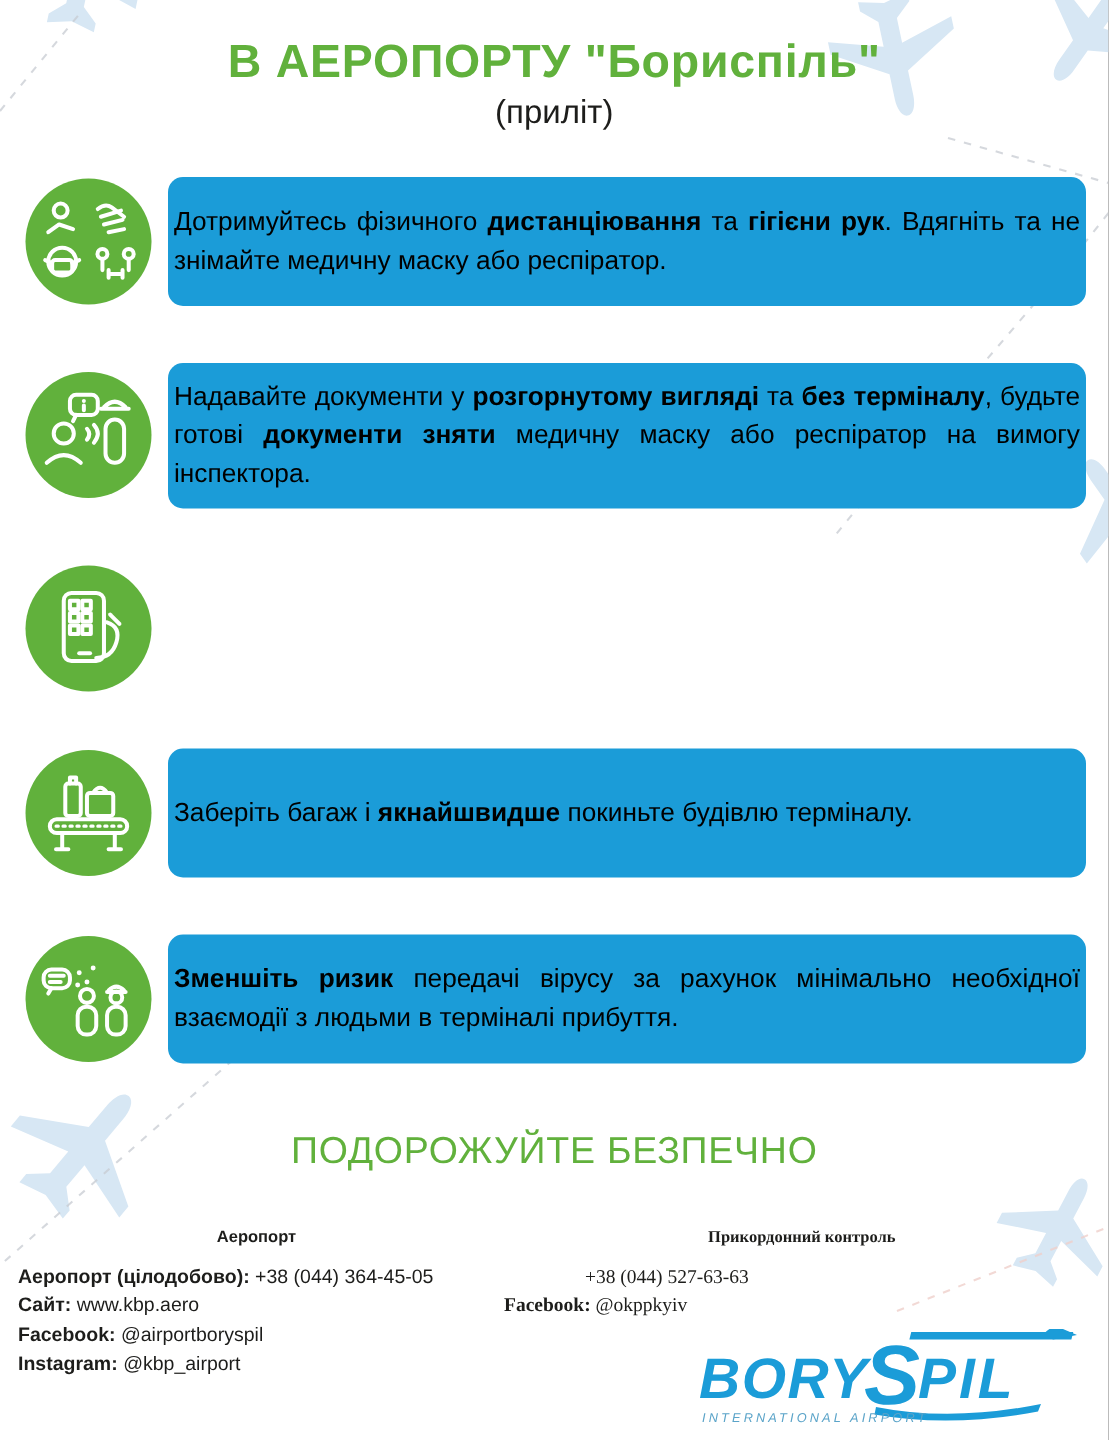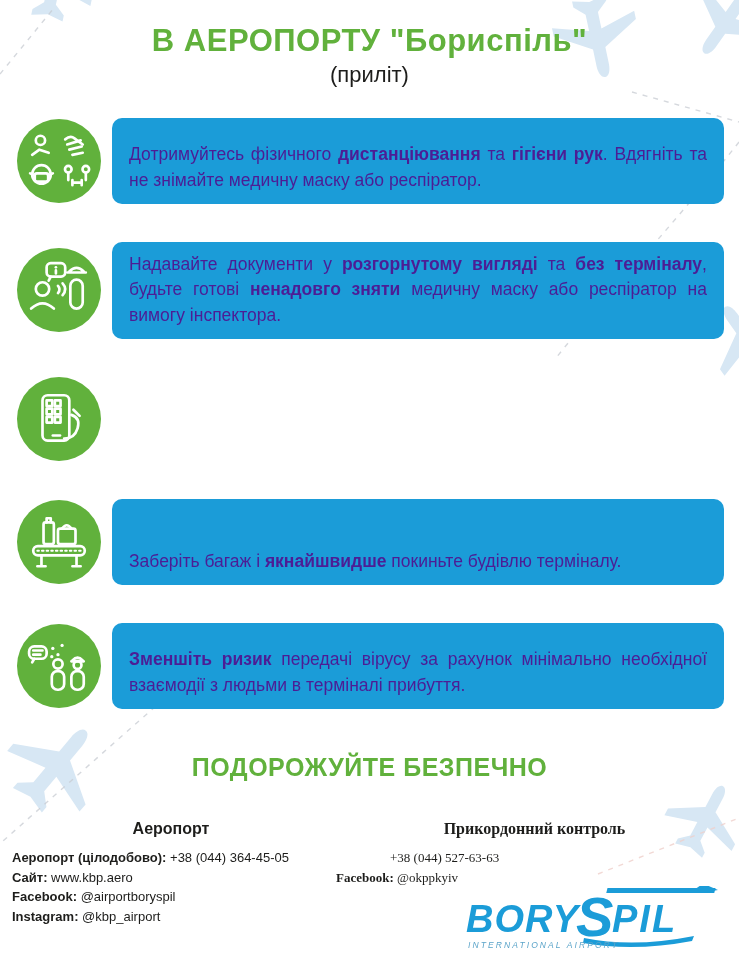--- a/index.html
+++ b/index.html
@@ -32,33 +32,33 @@
   .icon-circle{
     flex:0 0 auto;width:84px;height:84px;border-radius:50%;
     background:var(--green);display:flex;align-items:center;justify-content:center;
   }
   .icon-circle svg{width:66px;height:66px;stroke:#fff;fill:none;
     stroke-width:2.6;stroke-linecap:round;stroke-linejoin:round;}
   .icon-circle svg .fillw{fill:#fff;stroke:none;}
   .icon-circle svg .dots{stroke-dasharray:1.5 3;stroke-width:2;}
   .bubble{
     flex:1;background:var(--blue);border-radius:10px;min-height:86px;
-    display:flex;align-items:flex-end;padding:10px 17px;
-    color:#4c1d95;font-size:17.5px;line-height:1.48;text-align:justify;
+    display:flex;align-items:center;padding:10px 4px;
+    color:#000000;font-size:17.5px;line-height:1.48;text-align:justify;
   }
   .bubble b{font-weight:bold;}
 
   .safety{margin-top:44px;text-align:center;color:var(--green);
-    font-size:25px;font-weight:bold;letter-spacing:.5px;}
+    font-size:25px;font-weight:normal;letter-spacing:.5px;}
 
   .contacts{display:flex;margin-top:35px;padding:0 6px 0 12px;color:#1d1d1b;}
   .ccol{font-size:13px;line-height:1.5;}
   .ccol-airport{width:318px;}
   .ccol-border{flex:1;padding-left:6px;font-family:Liberation Serif, serif;}
-  .chead{text-align:center;font-size:16px;font-weight:bold;margin:0 0 7px 0;}
+  .chead{text-align:center;font-size:11px;font-weight:bold;margin:0 0 7px 0;}
   .cline b{font-weight:bold;}
   .cline .indent{padding-left:54px;margin-top:12px;}
   .cline{white-space:normal;}
 
   .logo{position:absolute;right:5px;bottom:8px;width:268px;height:66px;}
   .logo svg{width:100%;height:100%;}
   .logo .lg{fill:var(--blue);}
   .logo .lg-sub{fill:#5BA4C9;}
 </style>
 </head>
@@ -121,21 +121,21 @@
             <circle class="fillw" cx="29" cy="10" r="1.3"></circle>
             <path d="M29,13 v3 M24,19 l-2,4"></path>
             <circle cx="16" cy="31" r="6.5"></circle>
             <path d="M5,50 Q16,40 27,50"></path>
             <path d="M31,28 q3,3.5 0,7 M35.5,25.5 q5,5.5 0,11.5"></path>
             <path d="M42,14 q7,-7 14,0 M40,15 h18"></path>
             <rect x="43" y="22" width="12" height="28" rx="6"></rect>
           </svg>
         </div>
         <div class="bubble">
-            <div><span>Надавайте документи у </span><b>розгорнутому вигляді</b><span> та </span><b>без терміналу</b><span>, будьте готові </span><b>ненадовго зняти</b><span> медичну маску або респіратор на вимогу інспектора.</span></div>
+            <div><span>Надавайте документи у </span><b>розгорнутому вигляді</b><span> та </span><b>без терміналу</b><span>, будьте готові </span><b>документи зняти</b><span> медичну маску або респіратор на вимогу інспектора.</span></div>
           </div>
       </div>
 
       <div class="card">
         <div class="icon-circle">
           <svg viewBox="0 0 64 64">
             <rect x="16" y="9" width="26" height="44" rx="5"></rect>
             <rect x="20" y="14" width="5.5" height="5.5"></rect>
               <rect x="28" y="14" width="5.5" height="5.5"></rect>
             <rect x="20" y="22" width="5.5" height="5.5"></rect>

